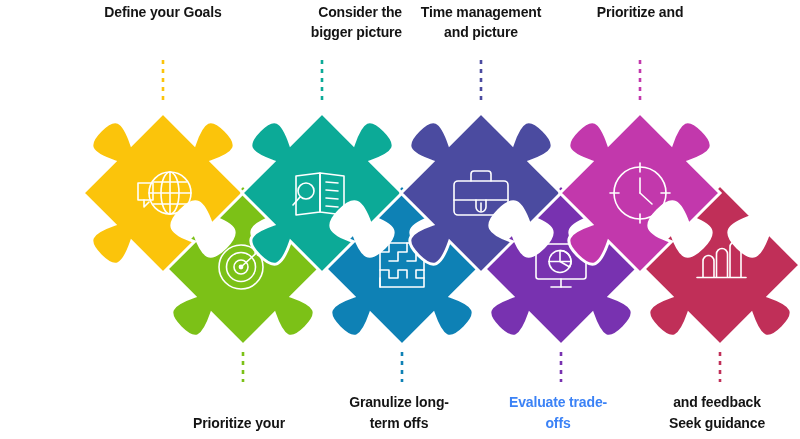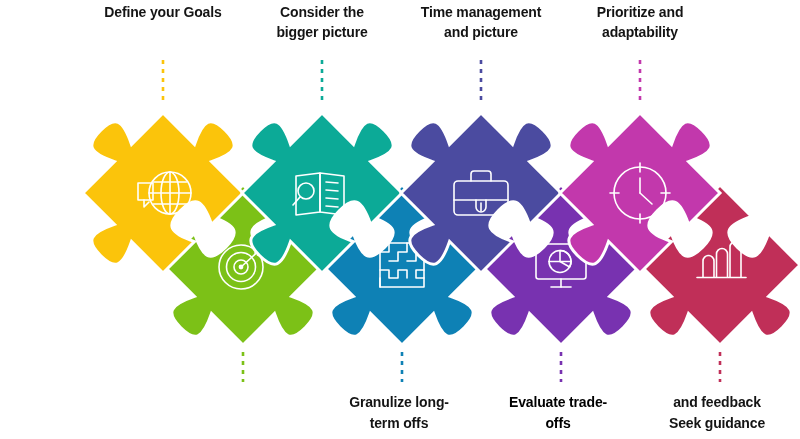--- a/index.html
+++ b/index.html
@@ -179,40 +179,40 @@
         <line x1="243" y1="352" x2="243" y2="382" stroke="#7CC117" class="conn"></line>
         <line x1="402" y1="352" x2="402" y2="382" stroke="#0E81B5" class="conn"></line>
         <line x1="561" y1="352" x2="561" y2="382" stroke="#7832B0" class="conn"></line>
         <line x1="720" y1="352" x2="720" y2="382" stroke="#C02F58" class="conn"></line>
       </g>
   </svg>
 
   <div id="top-label-0" class="label label-top" style="left: 83px; width: 160px; color: rgb(20, 20, 20);">
       <div>Define your Goals</div>
     </div>
-  <div id="top-label-1" class="label label-top" style="left: 242px; width: 160px; color: rgb(20, 20, 20);">
+  <div id="top-label-1" class="label label-top" style="left: 242px; width: 160px; color: rgb(20, 20, 20); text-align: right;">
       <div>Consider the</div>
       <div>bigger picture</div>
     </div>
   <div id="top-label-2" class="label label-top" style="left: 396px; width: 170px; color: rgb(20, 20, 20);">
       <div>Time management</div>
       <div>and picture</div>
     </div>
   <div id="top-label-3" class="label label-top" style="left: 560px; width: 160px; color: rgb(20, 20, 20);">
       <div>Prioritize and</div>
-      <div>adaptability</div>
     </div>
 
   <div id="bottom-label-0" class="label label-bottom" style="left: 159px; width: 160px; color: rgb(20, 20, 20);">
+      <div>Prioritize your</div>
     </div>
   <div id="bottom-label-1" class="label label-bottom" style="left: 319px; width: 160px; color: rgb(20, 20, 20);">
       <div>Granulize long-</div>
       <div>term offs</div>
     </div>
-  <div id="bottom-label-2" class="label label-bottom" style="left: 478px; width: 160px; color: #000000;">
+  <div id="bottom-label-2" class="label label-bottom" style="left: 478px; width: 160px; color: #3b82f6;">
       <div>Evaluate trade-</div>
       <div>offs</div>
     </div>
   <div id="bottom-label-3" class="label label-bottom" style="left: 637px; width: 160px; color: rgb(20, 20, 20);">
       <div>and feedback</div>
       <div>Seek guidance</div>
     </div>
 
 </div>
 

